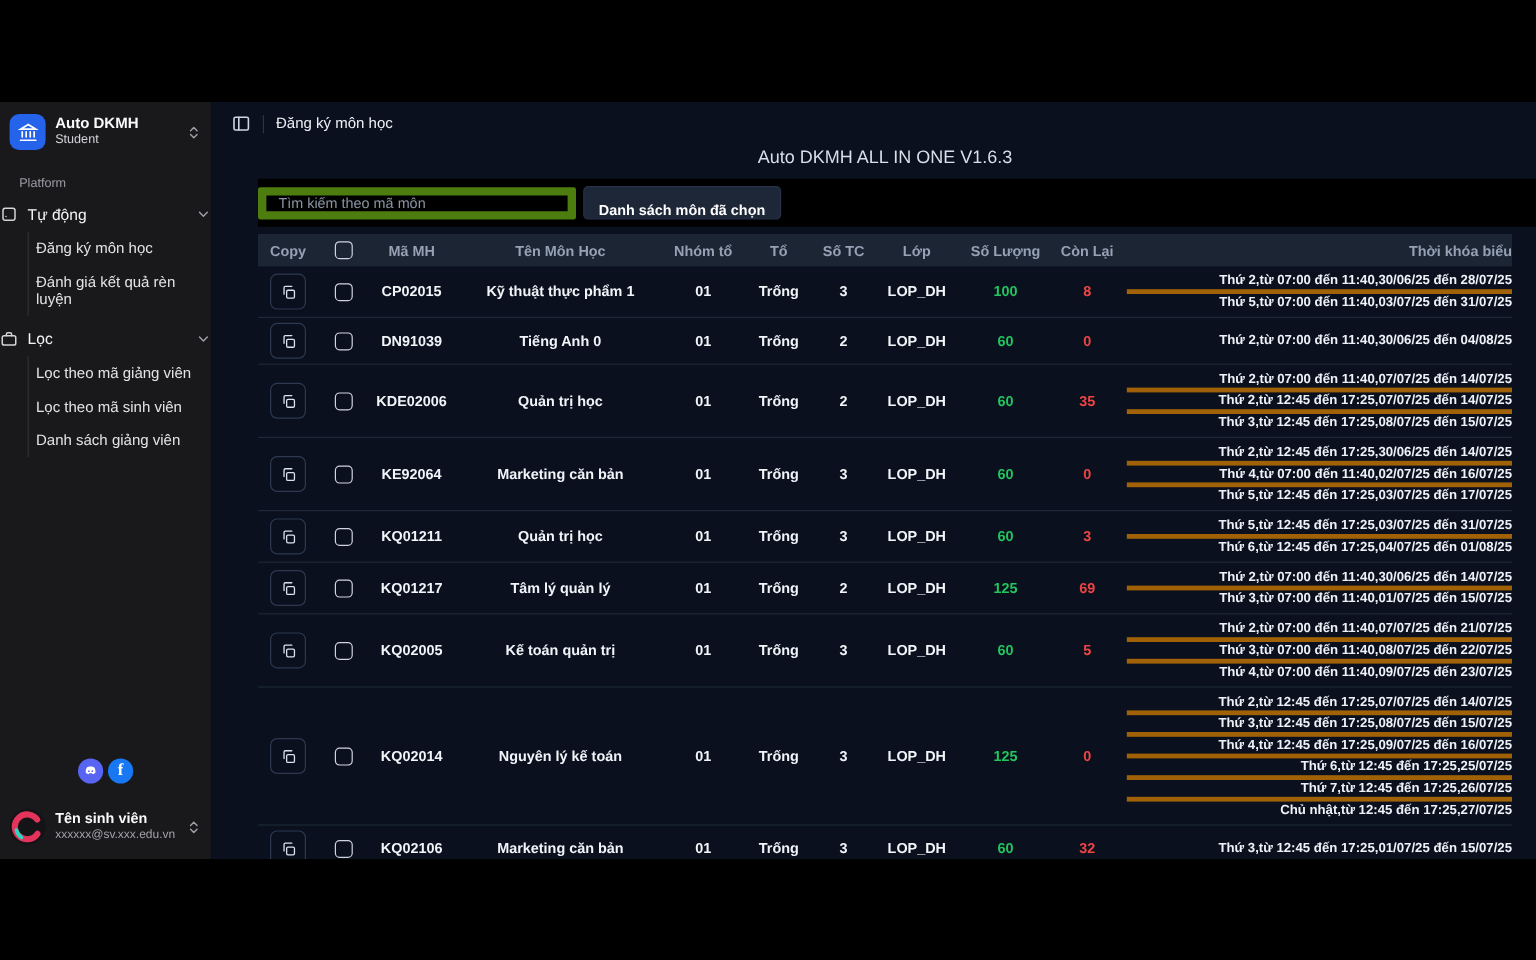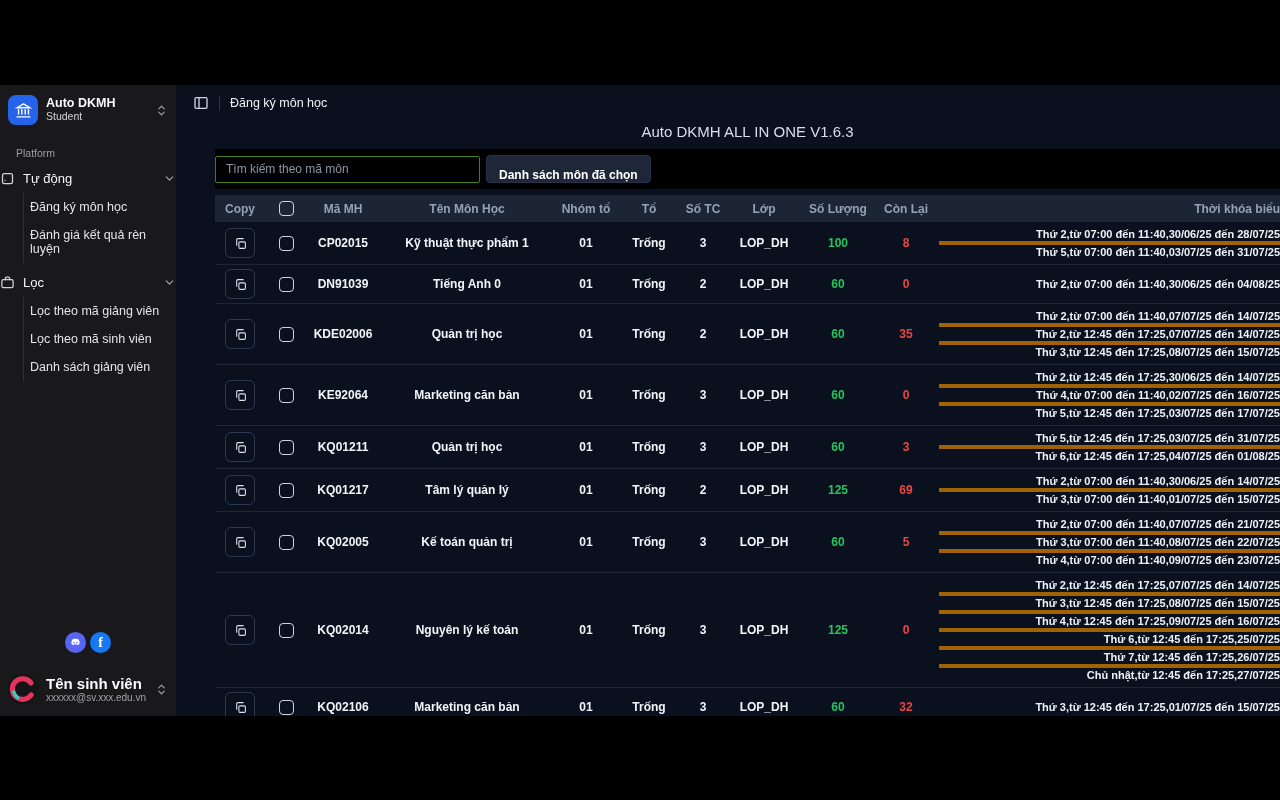--- a/index.html
+++ b/index.html
@@ -19,32 +19,32 @@
   .group-row .glabel { flex:1; }
   .subnav { margin:0 0 4px 23px; border-left:1px solid #303036; list-style:none; }
   .subnav li { font-size:12.5px; color:#e4e4e7; padding:7px 4px 7px 6px; cursor:pointer; }
   .side-spacer { flex:1; }
   .social { display:flex; justify-content:center; gap:4px; margin-bottom:12px; }
   .scircle { width:21px; height:21px; border-radius:50%; display:flex; align-items:center; justify-content:center; }
   .discord { background:#5865f2; }
   .facebook { background:#1877f2; color:#fff; font-weight:bold; font-size:14px; font-family:"Liberation Serif",serif; }
   .user { display:flex; align-items:center; gap:8px; padding:9px 8px 12px 8px; }
   .user-meta { flex:1; line-height:1.15; }
-  .user-name { font-size:15px; font-weight:bold; color:#fafafa; }
+  .user-name { font-size:12px; font-weight:bold; color:#fafafa; }
   .user-email { font-size:10px; color:#a1a1aa; }
 
   
   .main { flex:1; background:#0a101e; overflow:hidden; }
   .topbar { height:36px; display:flex; align-items:center; gap:10px; padding-left:17px; }
   .topbar .vsep { width:1px; height:15px; background:#2b3447; }
   .crumb { font-size:12.5px; color:#eef2f7; }
-  .content { margin-left:39px; margin-right:0; }
+  .content { margin-left:39px; margin-right:20px; }
   .page-title { text-align:center; font-size:15px; color:#d8dfe9; margin-top:2px; height:20px; }
   .search-band { margin-left:39px; margin-top:6px; height:40px; background:#000; display:flex; align-items:center; }
-  .search-input { width:265px; height:27px; background:#000; border:1px solid #4d7c0f; border-radius:2px; color:#e5e9f0; font-size:12px; padding:0 10px; outline:none; font-family:inherit; }
+  .search-input { width:265px; height:27px; background:#000; border:7px solid #4d7c0f; border-radius:2px; color:#e5e9f0; font-size:12px; padding:0 10px; outline:none; font-family:inherit; }
   .search-input::placeholder { color:#8b95a5; }
   .sel-btn { margin-left:6px; height:28px; padding:12px 12px; background:#1d2737; border:1px solid #26314a; border-radius:4px; color:#fff; font-weight:bold; font-size:12px; cursor:pointer; font-family:inherit; }
 
   
   .table { margin-top:6px; }
   .thead { display:flex; align-items:center; height:27px; background:#1b2534; color:#96a1b4; font-size:12px; font-weight:bold; }
   .trow { display:flex; align-items:center; border-bottom:1px solid #1d2737; color:#f1f5f9; font-size:12px; font-weight:bold; min-height:26px; }
   .cell { text-align:center; }
   .c-copy{width:50px} .c-check{width:42px} .c-code{width:72px} .c-name{width:176px}
   .c-group{width:62px} .c-unit{width:64px} .c-tc{width:44px} .c-lop{width:78px}

